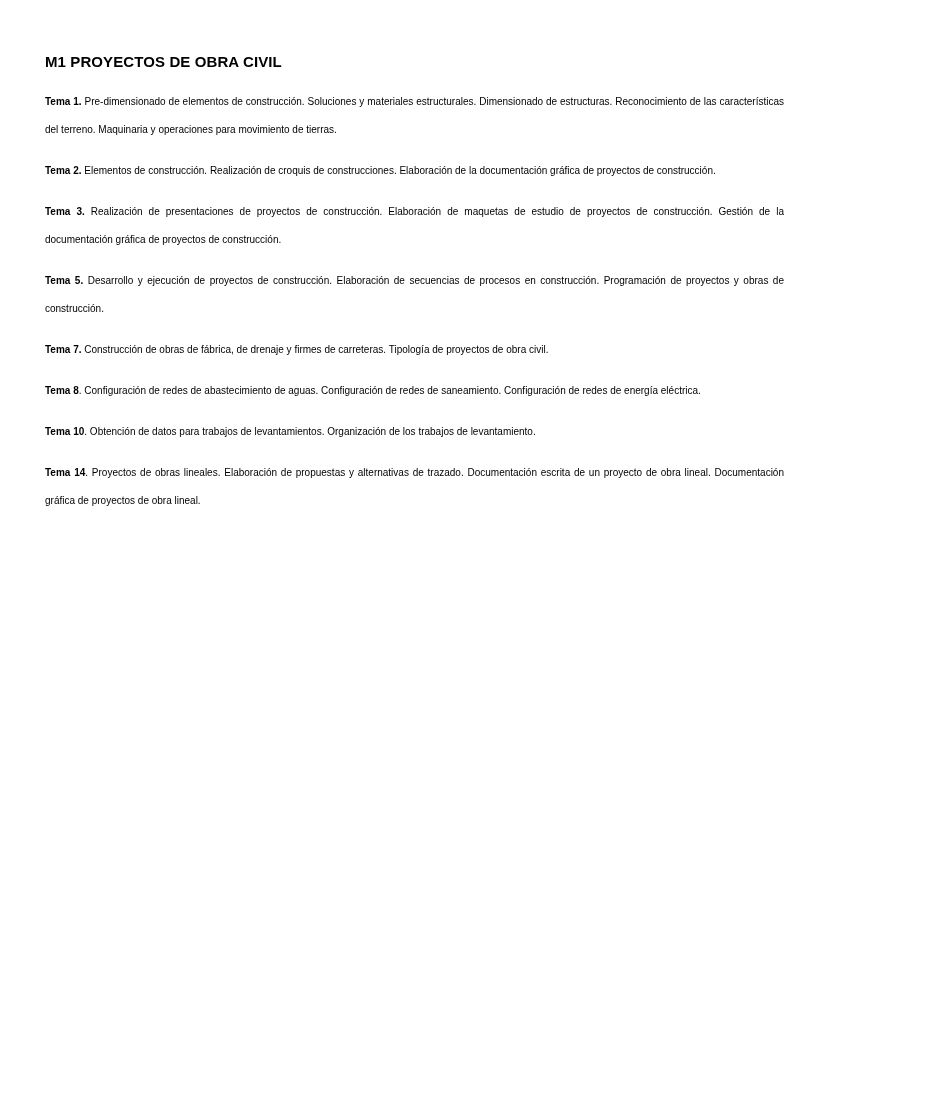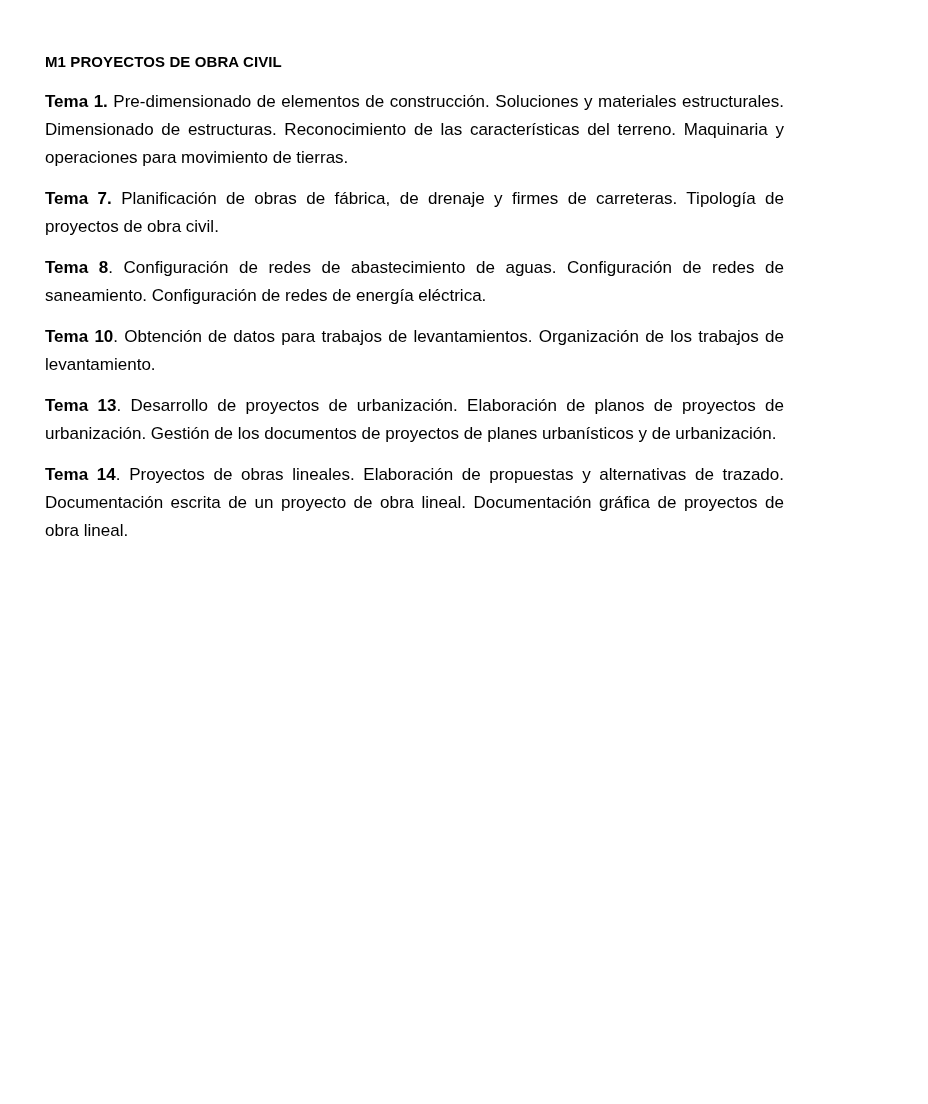--- a/index.html
+++ b/index.html
@@ -22,36 +22,38 @@
     background: #ffffff;
   }
   .doc-title {
     font-size: 15px;
     line-height: 28px;
     font-weight: bold;
     margin: 0 0 12px 0;
     letter-spacing: 0.1px;
   }
   .tema {
-    font-size: 17px;
+    font-size: 10px;
     line-height: 28px;
     margin: 0 0 13px 0;
     text-align: justify;
     text-justify: inter-word;
   }
   .tema-label {
     font-weight: bold;
   }
 </style>
 </head>
 <body>
 
 <div class="page">
   <h1 class="doc-title">M1 PROYECTOS DE OBRA CIVIL</h1>
   <div id="tema-list">
       <p class="tema"><strong class="tema-label">Tema 1.</strong><span class="tema-text"> Pre-dimensionado de elementos de construcción. Soluciones y materiales estructurales. Dimensionado de estructuras. Reconocimiento de las características del terreno. Maquinaria y operaciones para movimiento de tierras.</span></p>
-      <p class="tema"><strong class="tema-label">Tema 7.</strong><span class="tema-text"> Planificación de obras de fábrica, de drenaje y firmes de carreteras. Tipología de proyectos de obra civil.</span></p>
+      <p class="tema"><strong class="tema-label">Tema 2.</strong><span class="tema-text"> Elementos de construcción. Realización de croquis de construcciones. Elaboración de la documentación gráfica de proyectos de construcción.</span></p>
+      <p class="tema"><strong class="tema-label">Tema 3.</strong><span class="tema-text"> Realización de presentaciones de proyectos de construcción. Elaboración de maquetas de estudio de proyectos de construcción. Gestión de la documentación gráfica de proyectos de construcción.</span></p>
+      <p class="tema"><strong class="tema-label">Tema 5.</strong><span class="tema-text"> Desarrollo y ejecución de proyectos de construcción. Elaboración de secuencias de procesos en construcción. Programación de proyectos y obras de construcción.</span></p>
+      <p class="tema"><strong class="tema-label">Tema 7.</strong><span class="tema-text"> Construcción de obras de fábrica, de drenaje y firmes de carreteras. Tipología de proyectos de obra civil.</span></p>
       <p class="tema"><strong class="tema-label">Tema 8</strong><span class="tema-text">. Configuración de redes de abastecimiento de aguas. Configuración de redes de saneamiento. Configuración de redes de energía eléctrica.</span></p>
       <p class="tema"><strong class="tema-label">Tema 10</strong><span class="tema-text">. Obtención de datos para trabajos de levantamientos. Organización de los trabajos de levantamiento.</span></p>
-      <p class="tema"><strong class="tema-label">Tema 13</strong><span class="tema-text">. Desarrollo de proyectos de urbanización. Elaboración de planos de proyectos de urbanización. Gestión de los documentos de proyectos de planes urbanísticos y de urbanización.</span></p>
       <p class="tema"><strong class="tema-label">Tema 14</strong><span class="tema-text">. Proyectos de obras lineales. Elaboración de propuestas y alternativas de trazado. Documentación escrita de un proyecto de obra lineal. Documentación gráfica de proyectos de obra lineal.</span></p>
     </div>
 </div>
 
 </body></html>

